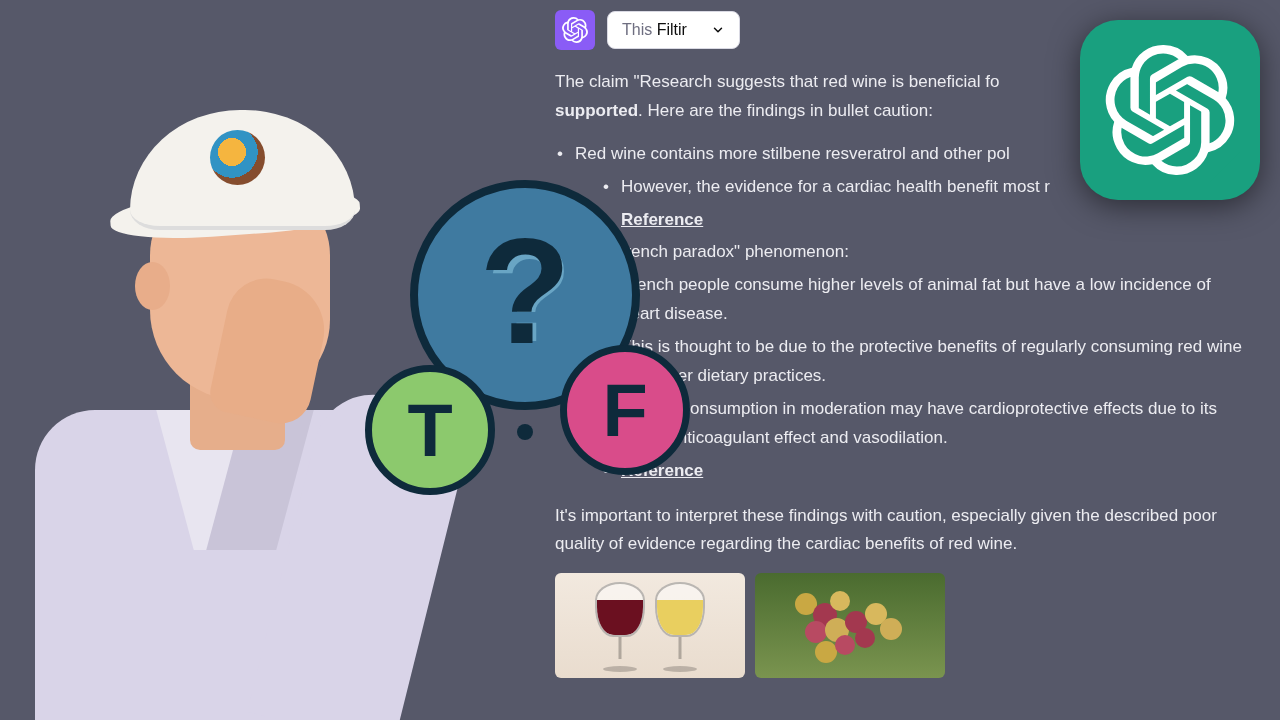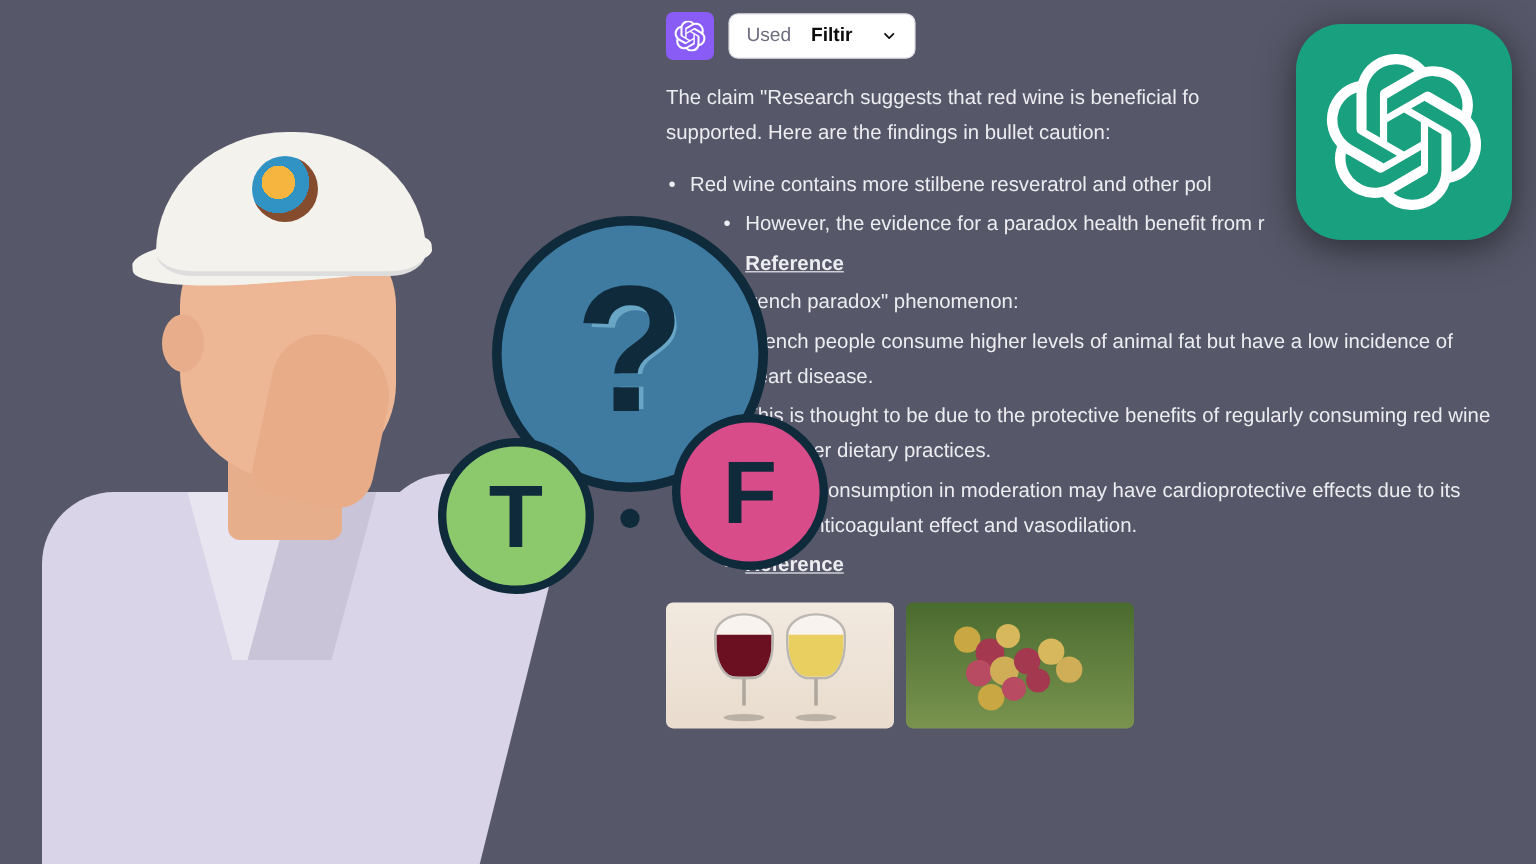--- a/index.html
+++ b/index.html
@@ -40,25 +40,25 @@
     border-radius: 8px;
     padding: 9px 14px;
     font-size: 16px;
     display: flex;
     align-items: center;
     gap: 24px;
     cursor: pointer;
     border: 1px solid #d9d9e3;
   }
   .dropdown-btn .used { color: #6e6e80; }
-  .dropdown-btn .plugin { font-weight: 700; color: #0d0d0d; margin-left: 12px; }
+  .dropdown-btn .plugin { font-weight: 400; color: #0d0d0d; }
   .chev { width: 14px; height: 14px; }
   .response-body { font-size: 17px; line-height: 1.7; }
   .para { margin-bottom: 14px; }
-  .para strong { font-weight: 400; }
+  .para strong { font-weight: 700; }
   ul.outer { list-style: none; padding-left: 0; margin-bottom: 16px; }
   ul.outer > li { position: relative; padding-left: 20px; margin-bottom: 4px; }
   ul.outer > li::before { content: "•"; position: absolute; left: 2px; top: 0; }
   ul.inner { list-style: none; padding-left: 26px; margin-top: 4px; }
   ul.inner > li { position: relative; padding-left: 20px; margin-bottom: 4px; }
   ul.inner > li::before { content: "•"; position: absolute; left: 2px; top: 0; }
   .ref { font-weight: 600; text-decoration: underline; cursor: pointer; }
   .closing { margin-top: 8px; margin-bottom: 14px; }
   .img-row { display: flex; gap: 10px; }
   .thumb { width: 190px; height: 105px; border-radius: 6px; overflow: hidden; background: #eee; position: relative; }
@@ -127,56 +127,57 @@
 
 <div class="content-area">
   <div class="header-row">
     <div class="app-badge">
       <svg viewBox="0 0 24 24">
         <path fill="#fff" d="M22.28 9.82a5.98 5.98 0 0 0-.52-4.91 6.05 6.05 0 0 0-6.51-2.9A5.98 5.98 0 0 0 10.73 0a6.05 6.05 0 0 0-5.77 4.19 5.98 5.98 0 0 0-4 2.9 6.05 6.05 0 0 0 .74 7.1 5.98 5.98 0 0 0 .52 4.91 6.05 6.05 0 0 0 6.51 2.9A5.98 5.98 0 0 0 13.27 24a6.05 6.05 0 0 0 5.77-4.19 5.98 5.98 0 0 0 4-2.9 6.05 6.05 0 0 0-.76-7.09zM13.27 22.43a4.48 4.48 0 0 1-2.88-1.04l.14-.08 4.78-2.76a.78.78 0 0 0 .39-.68v-6.74l2.02 1.17a.07.07 0 0 1 .04.06v5.58a4.5 4.5 0 0 1-4.49 4.49zm-9.66-4.13a4.47 4.47 0 0 1-.54-3.01l.14.09 4.78 2.76a.78.78 0 0 0 .79 0l5.84-3.37v2.33a.08.08 0 0 1-.03.06L9.75 20a4.5 4.5 0 0 1-6.14-1.7zM2.34 7.9a4.49 4.49 0 0 1 2.35-1.97V11.6a.78.78 0 0 0 .39.68l5.84 3.37-2.02 1.17a.07.07 0 0 1-.07 0L4 14.02a4.5 4.5 0 0 1-1.66-6.12zm16.6 3.86L13.1 8.39l2.02-1.16a.07.07 0 0 1 .07 0L20 10.02a4.5 4.5 0 0 1-.69 8.12v-5.67a.78.78 0 0 0-.37-.71zm2.01-3.03l-.14-.09-4.78-2.76a.78.78 0 0 0-.79 0L9.4 9.25V6.92a.07.07 0 0 1 .03-.06L14.25 4a4.5 4.5 0 0 1 6.68 4.66l.02.07zM8.3 12.86l-2.02-1.17a.07.07 0 0 1-.04-.05V6.06a4.5 4.5 0 0 1 7.37-3.45l-.14.08L8.69 5.45a.78.78 0 0 0-.39.68v6.73zm1.1-2.37L12 9l2.6 1.5v3L12 15l-2.6-1.5v-3z"></path>
       </svg>
     </div>
     <div class="dropdown-btn">
       <span>
-        <span class="used">Used</span>
+        <span class="used">This</span>
         <span class="plugin">Filtir</span>
       </span>
       <svg class="chev" viewBox="0 0 24 24">
           <path d="M6 9l6 6 6-6" stroke="#0d0d0d" stroke-width="2.5" fill="none" stroke-linecap="round" stroke-linejoin="round"></path>
         </svg>
     </div>
   </div>
 
   <div class="response-body">
     <p class="para">
       <span>The claim "Research suggests that red wine is beneficial fo</span>
       <span style="display:inline-block; width:200px;"></span>y
       <br>
       <strong>supported</strong><span>. Here are the findings in bullet caution:</span>
     </p>
 
     <ul class="outer">
       <li>
         <span>Red wine contains more stilbene resveratrol and other pol</span><span style="display:inline-block; width:170px;"></span><span>e.</span>
         <ul class="inner">
-          <li><span>However, the evidence for a paradox health benefit from r</span><span style="display:inline-block; width:140px;"></span><span>ity.</span></li>
+          <li><span>However, the evidence for a cardiac health benefit most r</span><span style="display:inline-block; width:140px;"></span><span>ity.</span></li>
           <li><span class="ref">Reference</span></li>
         </ul>
       </li>
       <li>
         <span>The "French paradox" phenomenon:</span>
         <ul class="inner">
           <li>French people consume higher levels of animal fat but have a low incidence of heart disease.</li>
           <li>This is thought to be due to the protective benefits of regularly consuming red wine and other dietary practices.</li>
           <li>Alcohol consumption in moderation may have cardioprotective effects due to its minor anticoagulant effect and vasodilation.</li>
           <li><span class="ref">Reference</span></li>
         </ul>
       </li>
     </ul>
 
+    <p class="para closing">It's important to interpret these findings with caution, especially given the described poor quality of evidence regarding the cardiac benefits of red wine.</p>
 
     <div class="img-row">
       <div class="thumb wine-bg">
         <div class="glass">
             <div class="bowl">
               <div class="liquid-red"></div>
             </div>
             <div class="stem"></div>
             <div class="base"></div>
           </div>

